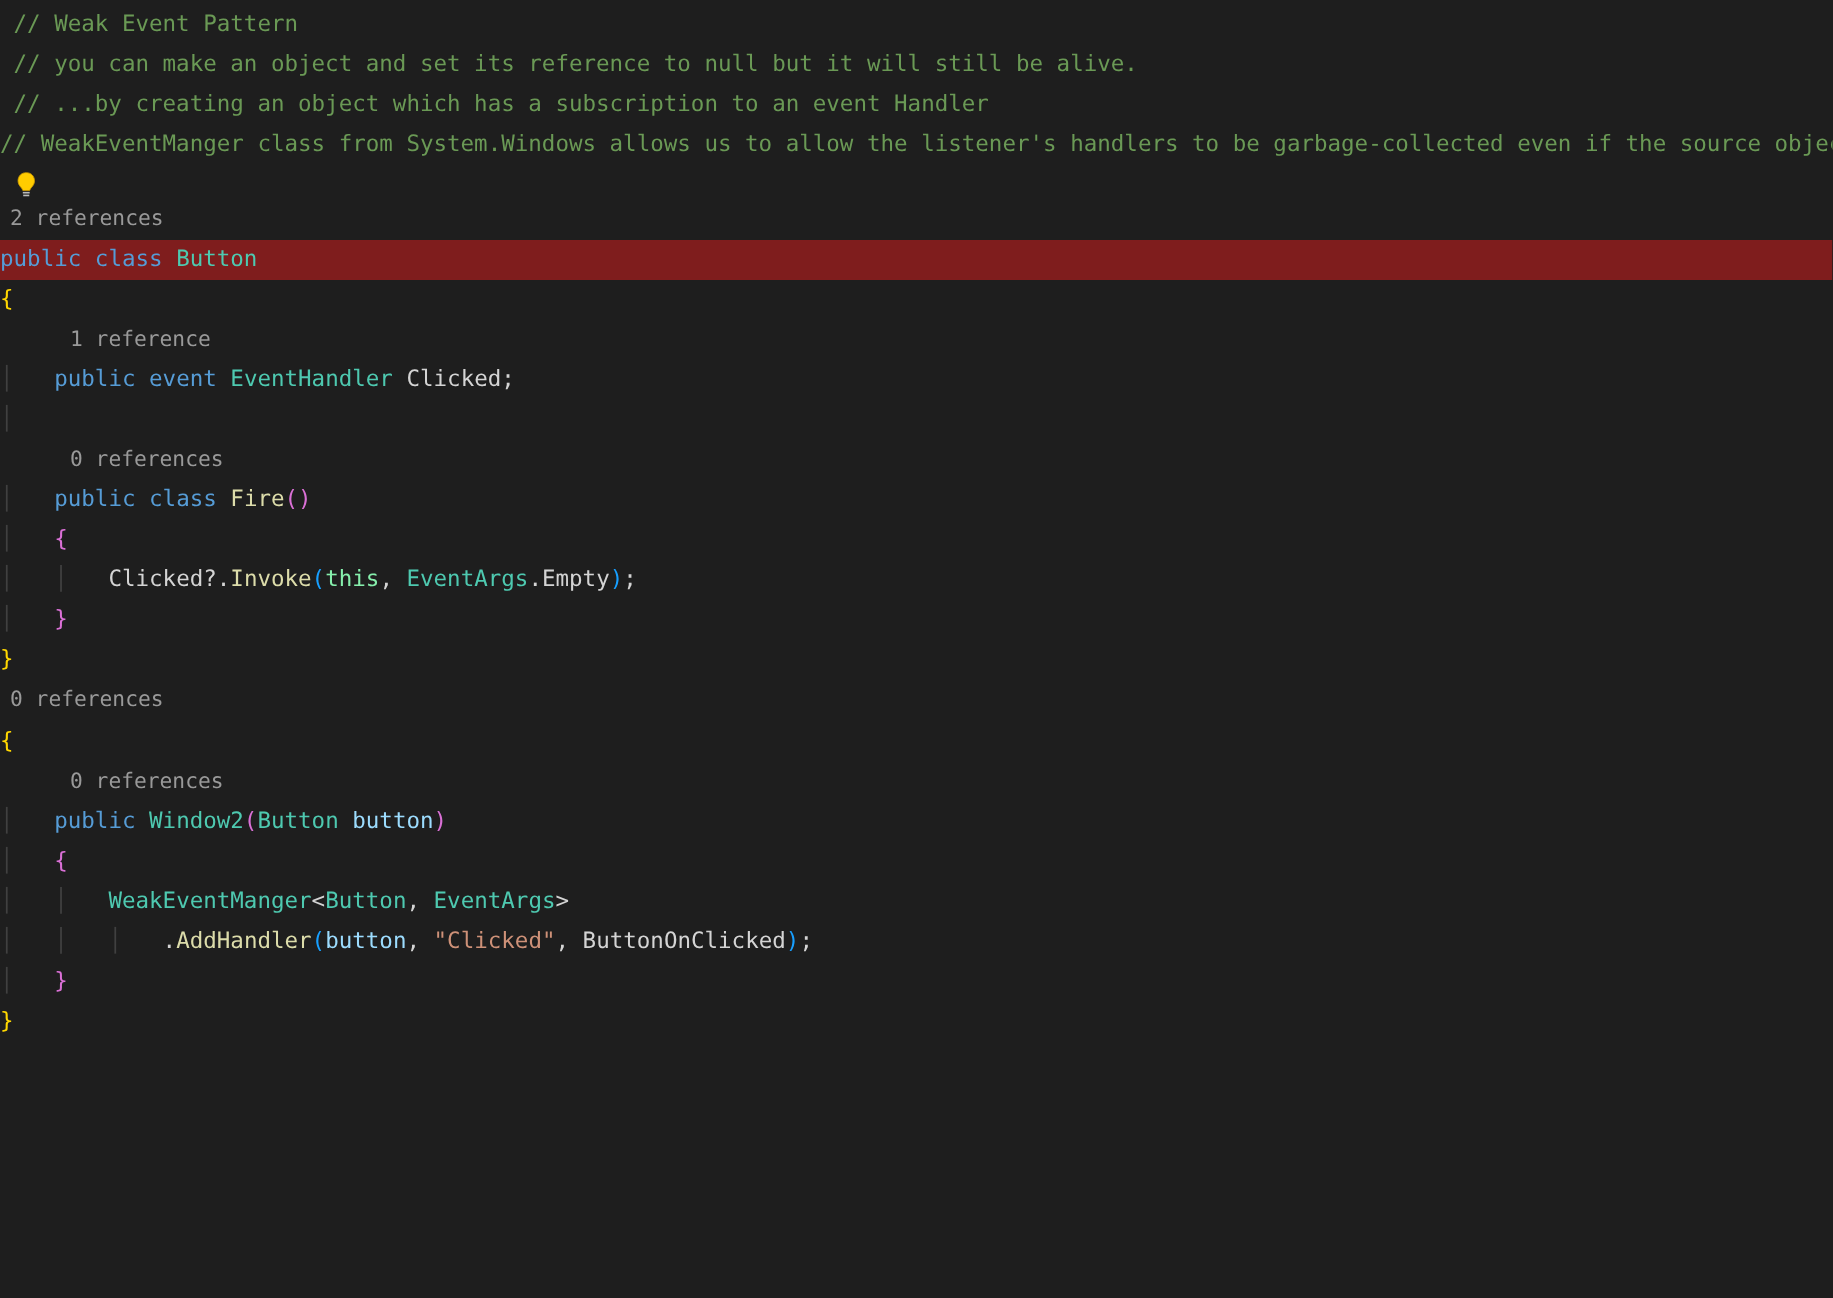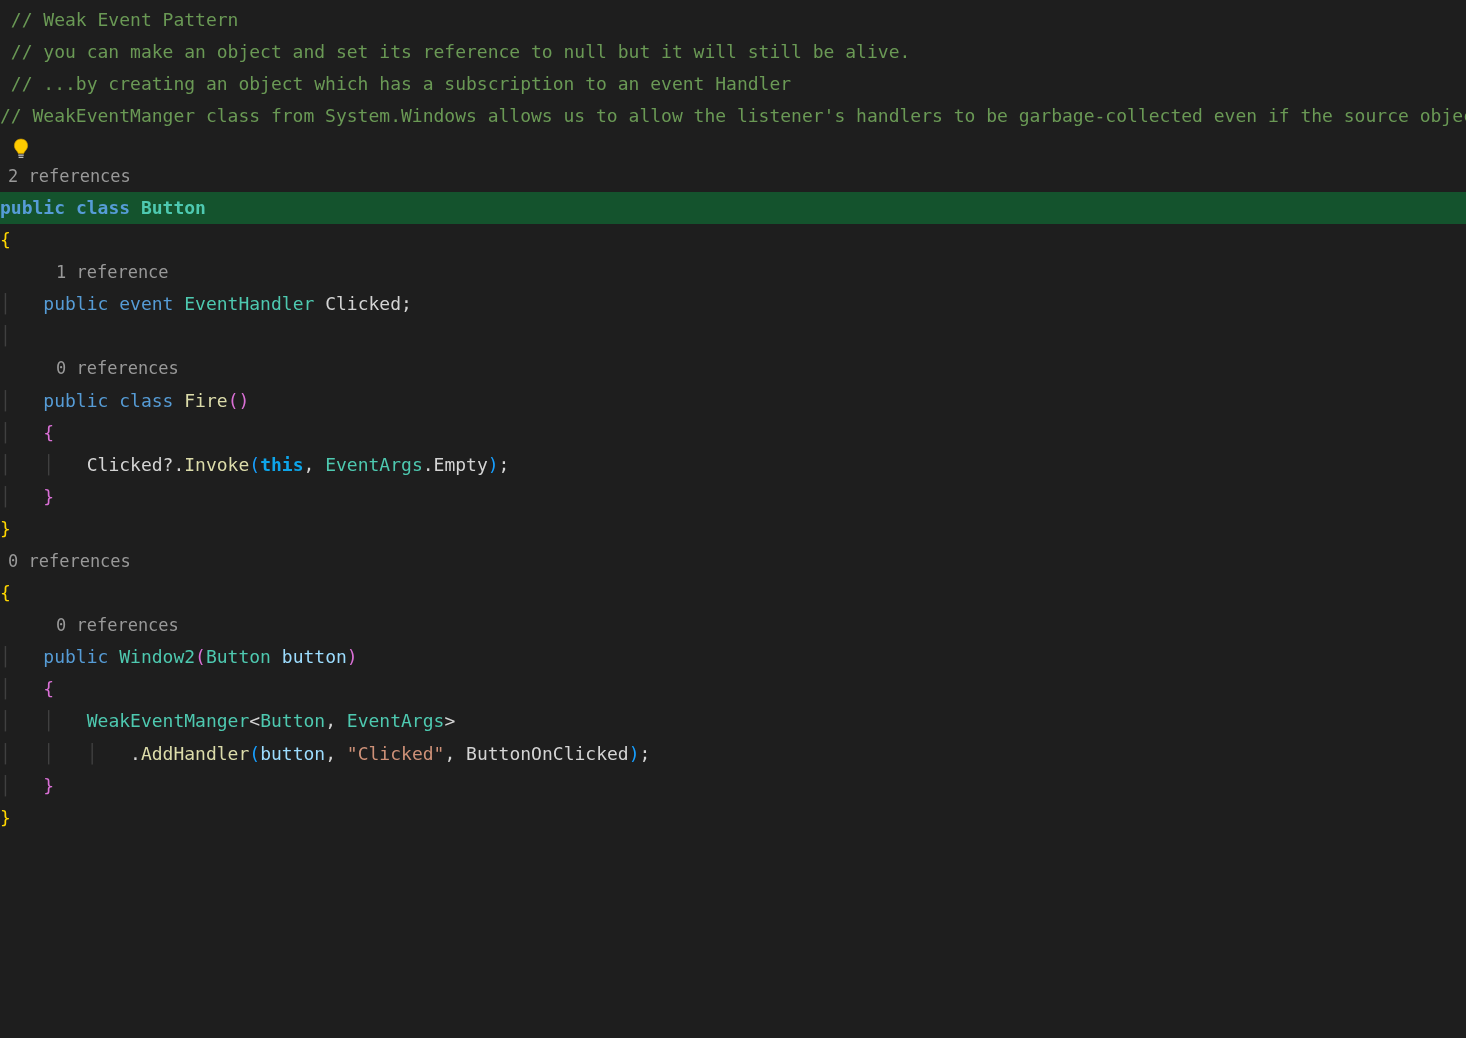--- a/index.html
+++ b/index.html
@@ -12,21 +12,21 @@
       padding: 4px 0;
       width: 1466px;
       height: 1038px;
       overflow: hidden;
     }
     .code-line {
       white-space: pre;
       padding-left: 0;
       position: relative;
     }
-    .code-line.highlight { background: #14532d; font-weight: bold; }
+    .code-line.highlight { background: #7f1d1d; }
     .codelens {
       color: #999999;
       font-size: 17px;
       padding-left: 8px;
       white-space: pre;
       line-height: 1.9;
     }
     .codelens.indent { padding-left: 56px; }
     .comment { color: #6a9955; }
     .keyword { color: #569cd6; }
@@ -34,21 +34,21 @@
     .typename { color: #4ec9b0; }
     .method { color: #dcdcaa; }
     .identifier { color: #d4d4d4; }
     .param { color: #9cdcfe; }
     .operator { color: #d4d4d4; }
     .string { color: #ce9178; }
     .brace1 { color: #ffd700; }
     .brace2 { color: #da70d6; }
     .brace3 { color: #179fff; }
     .angle { color: #d4d4d4; }
-    .thiskw { color: #0ea5e9; font-weight: bold; }
+    .thiskw { color: #86efac; }
     .guide { color: #404040; display:inline-block; }
     .bulb-row { padding-left: 12px; line-height: 1.4; padding-top: 2px; }
     .bulb {
       display: inline-block;
       font-size: 16px;
     }
     .bulb svg { vertical-align: middle; }
   </style>
 </head>
 <body>

